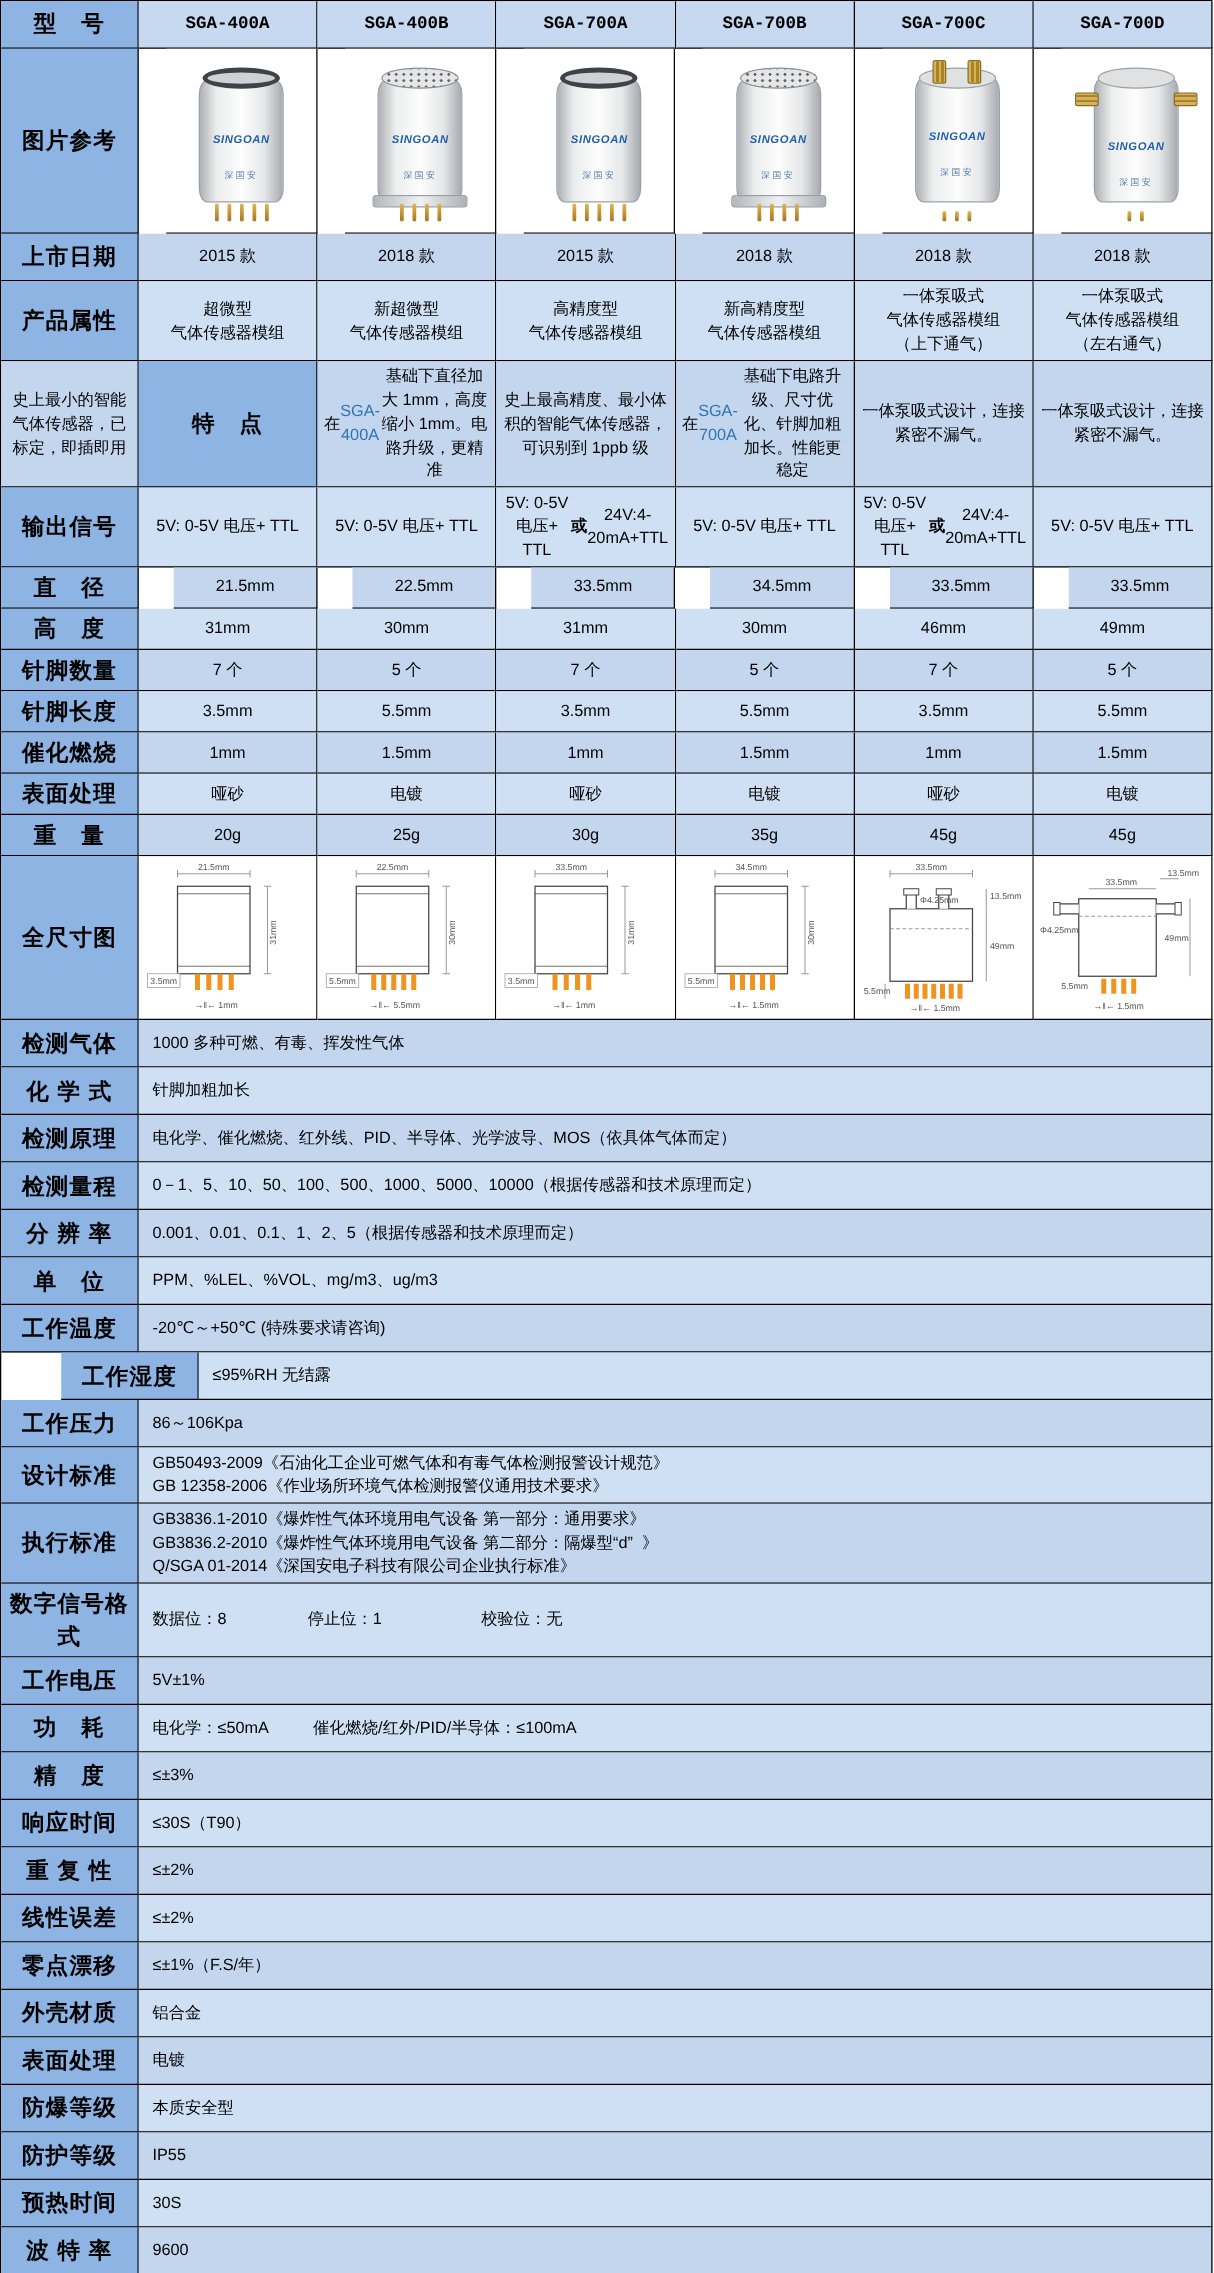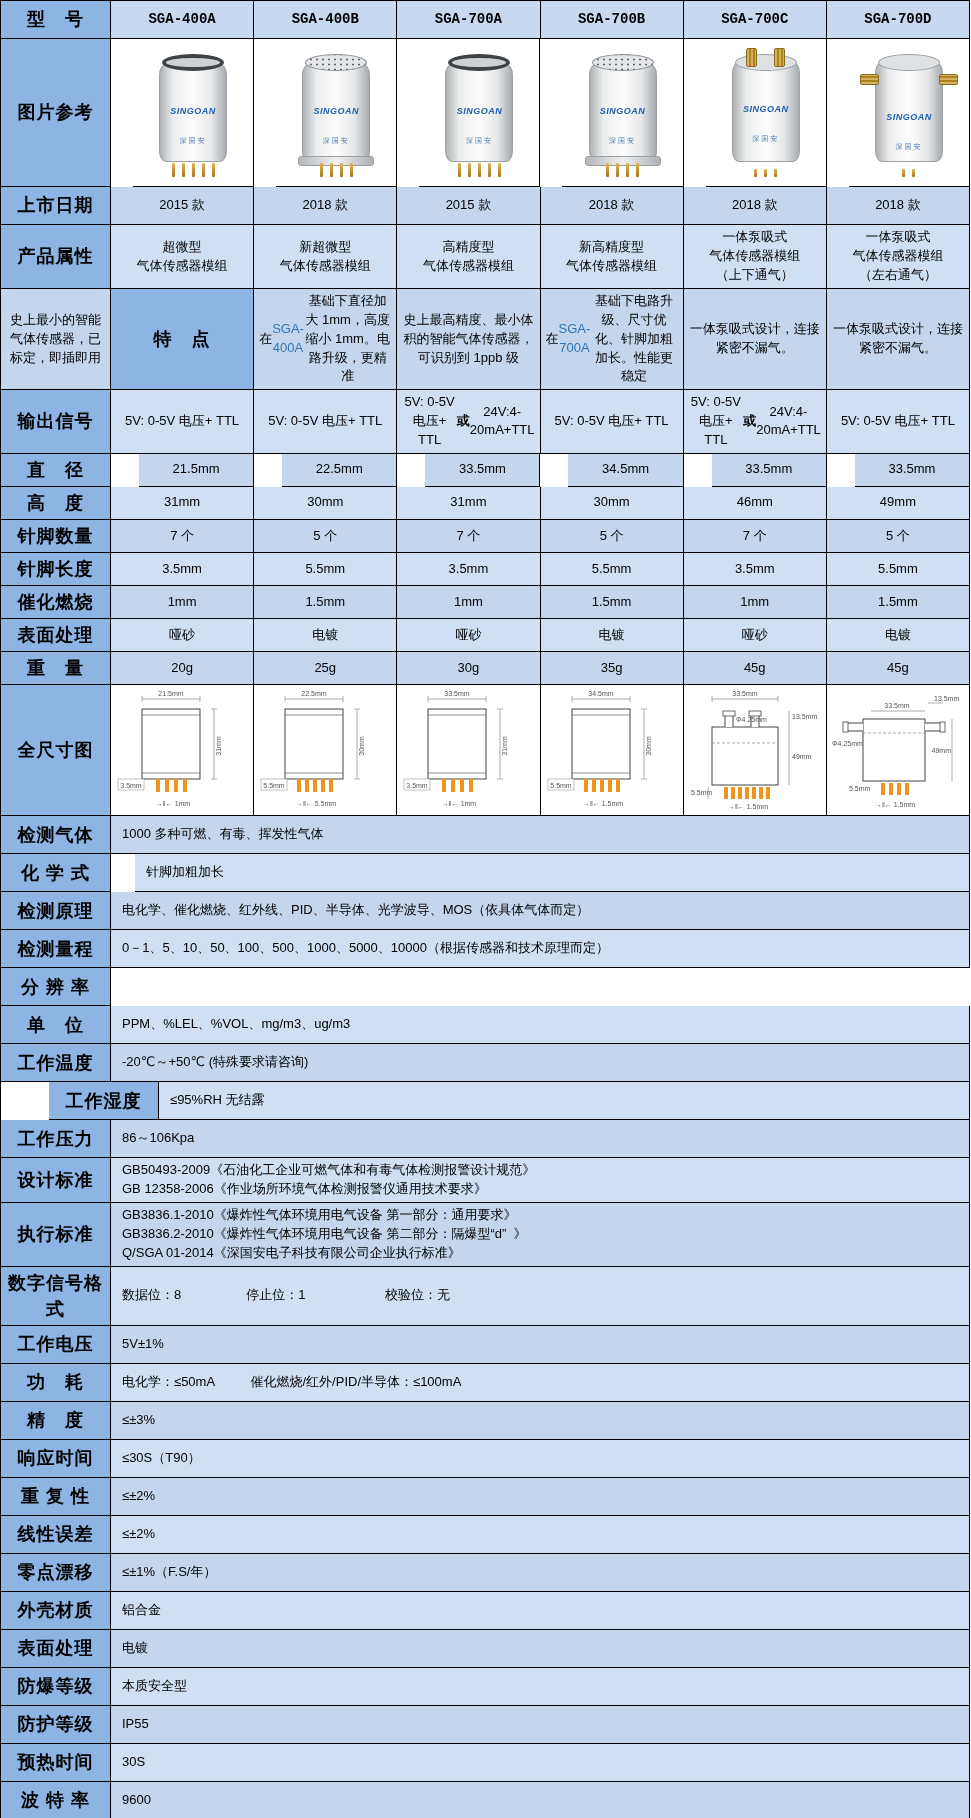--- a/index.html
+++ b/index.html
@@ -391,34 +391,35 @@
           <text x="18" y="102" style="font-size:7px;fill:#555;font-family:inherit">5.5mm</text>
           <text x="64" y="118" text-anchor="middle" style="font-size:7px;fill:#555;font-family:inherit">→‖← 1.5mm</text>
         </svg></div>
   </div>
 
   <div id="full-rows">
       <div class="frow" style="grid-auto-rows: minmax(38px, auto);">
         <div class="cell label-cell">检测气体</div>
         <div class="cell fval alt-a">1000 多种可燃、有毒、挥发性气体</div>
       </div>
-      <div class="frow" style="grid-auto-rows: minmax(38px, auto); gap: 24px;">
+      <div class="frow" style="grid-auto-rows: minmax(38px, auto);">
         <div class="cell label-cell">化 学 式</div>
         <div class="cell fval alt-b">针脚加粗加长</div>
       </div>
       <div class="frow" style="grid-auto-rows: minmax(38px, auto);">
         <div class="cell label-cell">检测原理</div>
         <div class="cell fval alt-a">电化学、催化燃烧、红外线、PID、半导体、光学波导、MOS（依具体气体而定）</div>
       </div>
       <div class="frow" style="grid-auto-rows: minmax(38px, auto);">
         <div class="cell label-cell">检测量程</div>
         <div class="cell fval alt-b">0－1、5、10、50、100、500、1000、5000、10000（根据传感器和技术原理而定）</div>
       </div>
       <div class="frow" style="grid-auto-rows: minmax(38px, auto);">
         <div class="cell label-cell">分 辨 率</div>
+        <div class="cell fval alt-a">0.001、0.01、0.1、1、2、5（根据传感器和技术原理而定）</div>
       </div>
       <div class="frow" style="grid-auto-rows: minmax(38px, auto);">
         <div class="cell label-cell">单　位</div>
         <div class="cell fval alt-b">PPM、%LEL、%VOL、mg/m3、ug/m3</div>
       </div>
       <div class="frow" style="grid-auto-rows: minmax(38px, auto);">
         <div class="cell label-cell">工作温度</div>
         <div class="cell fval alt-a">-20℃～+50℃ (特殊要求请咨询)</div>
       </div>
       <div class="frow" style="grid-auto-rows: minmax(38px, auto); margin-left: 48px;">

